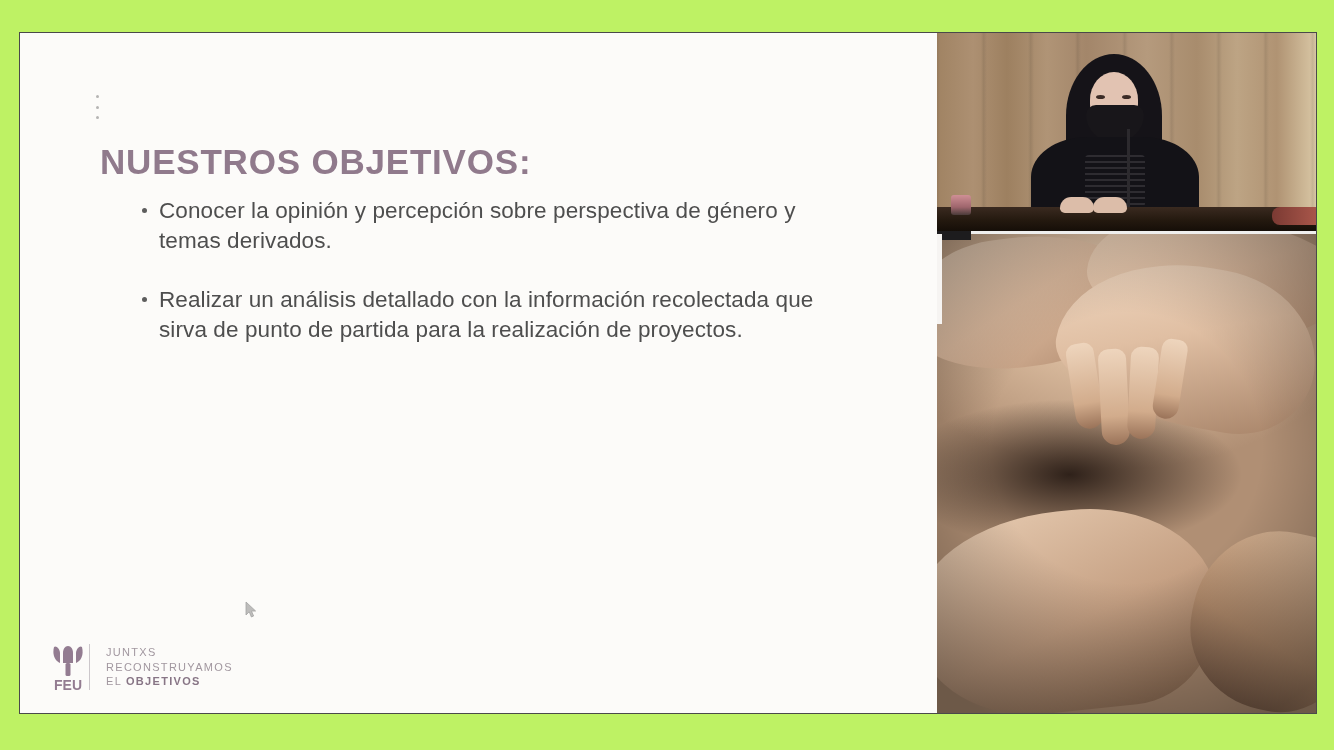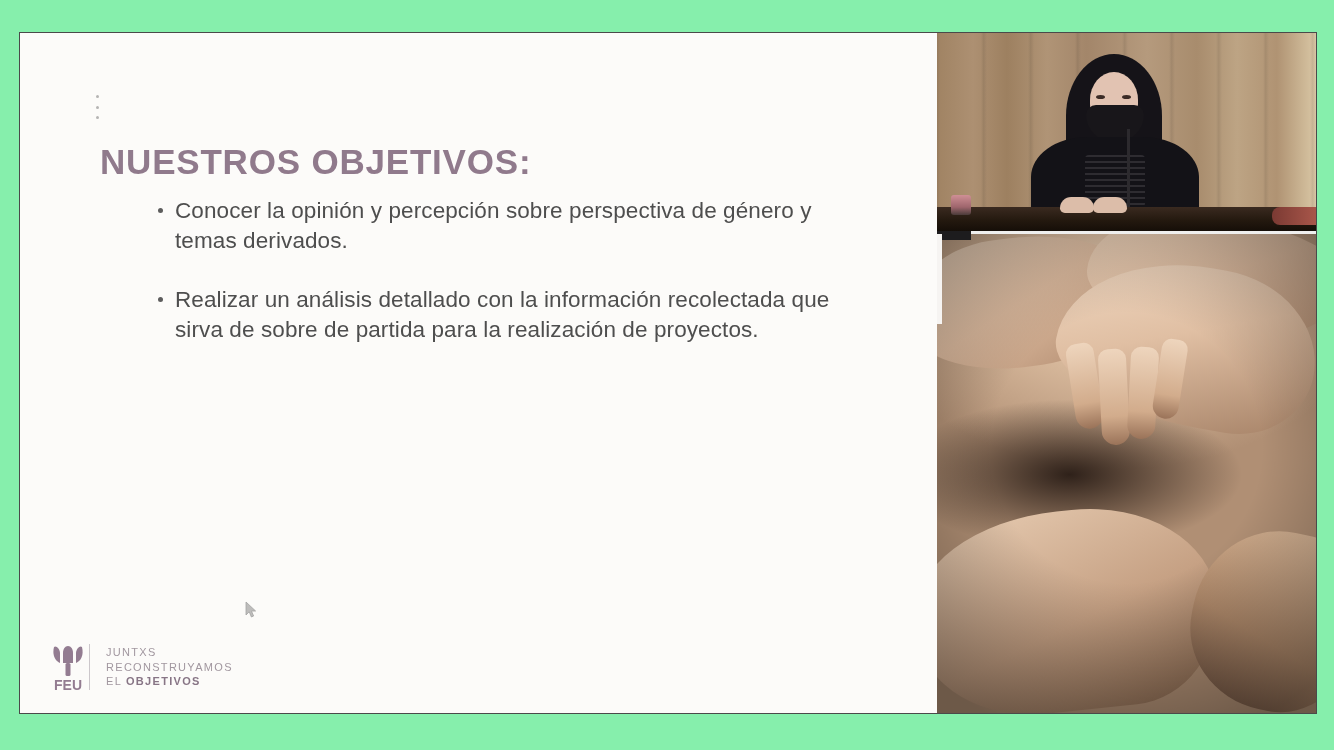--- a/index.html
+++ b/index.html
@@ -9,21 +9,21 @@
     width: 1334px;
     height: 750px;
     overflow: hidden;
     font-family: "Liberation Sans", sans-serif;
   }
 
   #screen {
     position: relative;
     width: 1334px;
     height: 750px;
-    background: #86efac;
+    background: #bef264;
   }
 
   
   #stage {
     position: absolute;
     left: 20px;
     top: 33px;
     width: 1296px;
     height: 680px;
     background: #000;
@@ -67,21 +67,21 @@
     top: 109px;
     font-size: 35px;
     font-weight: bold;
     letter-spacing: .8px;
     color: #907a8c;
     font-family: "Liberation Sans", sans-serif;
   }
 
   #bullets {
     position: absolute;
-    left: 134px;
+    left: 118px;
     top: 163px;
     width: 700px;
   }
 
   .bullet {
     position: relative;
     margin-bottom: 30px;
     padding-left: 21px;
     font-size: 22.5px;
     line-height: 29.5px;
@@ -372,21 +372,21 @@
       <div id="kebab-menu">
         <span></span>
         <span></span>
         <span></span>
       </div>
 
       <div id="slide-title">NUESTROS OBJETIVOS:</div>
 
       <div id="bullets">
         <div class="bullet">Conocer la opinión y percepción sobre perspectiva de género y temas derivados.</div>
-        <div class="bullet">Realizar un análisis detallado con la información recolectada que sirva de sobre de partida para la realización de proyectos.</div>
+        <div class="bullet">Realizar un análisis detallado con la información recolectada que sirva de punto de partida para la realización de proyectos.</div>
       </div>
 
       <div id="logo-lockup">
         <div id="logo-mark">
           <svg width="42" height="52" viewBox="0 0 42 52" aria-hidden="true">
             <g fill="#8b7289">
               <path d="M7 6 C5 14, 8 20, 13 22 L13 12 C13 8, 9 4, 7 6 Z"></path>
               <path d="M35 6 C37 14, 34 20, 29 22 L29 12 C29 8, 33 4, 35 6 Z"></path>
               <path d="M21 5 C18 5, 16 8, 16 12 L16 22 L26 22 L26 12 C26 8, 24 5, 21 5 Z"></path>
               <rect x="18.5" y="22" width="5" height="13" rx="1.5"></rect>

